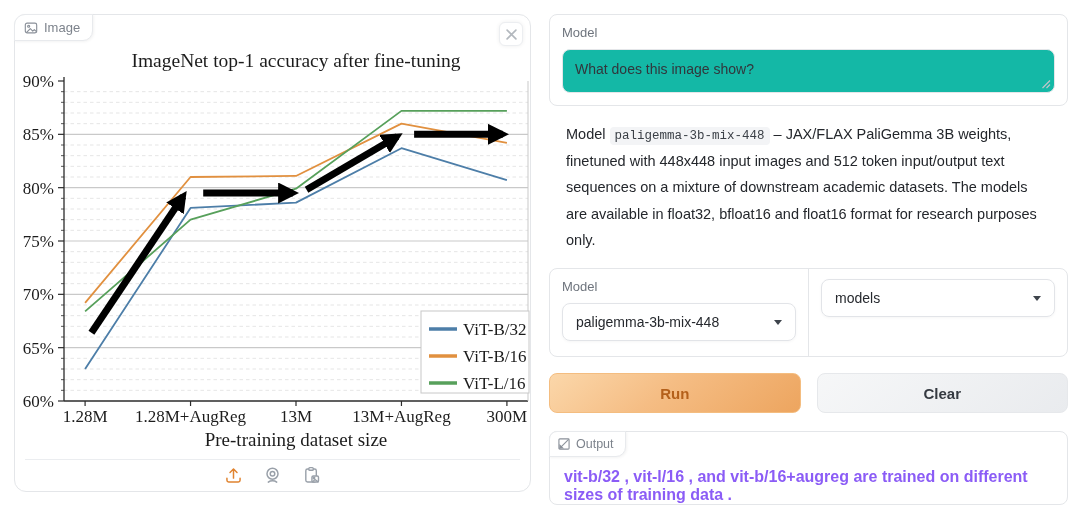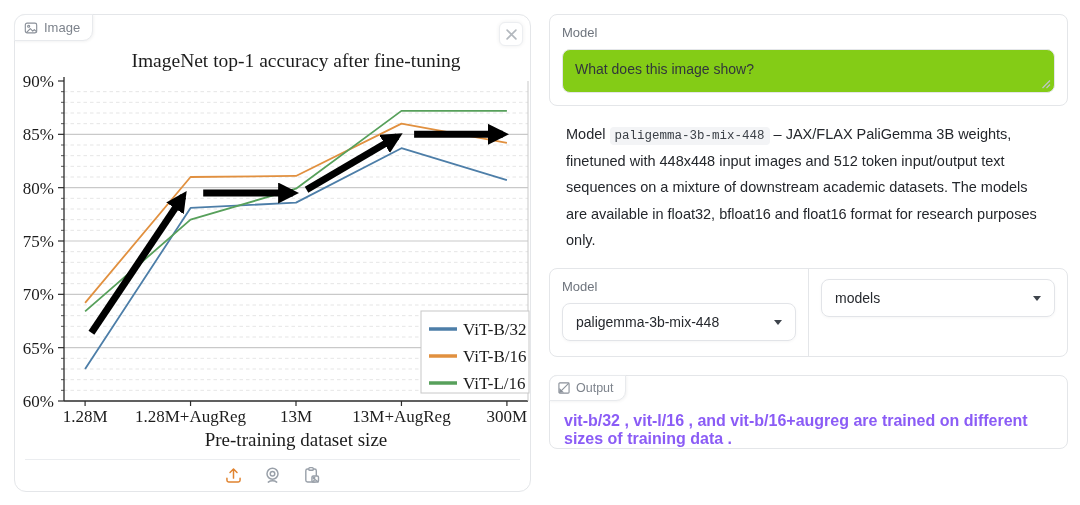--- a/index.html
+++ b/index.html
@@ -33,21 +33,21 @@
     border-top:1px solid #ebedf0;
     display:flex; align-items:center; justify-content:center; gap:18px;
   }
   .footer-icon { width:21px; height:21px; color:#99a0a9; cursor:pointer; }
   .footer-icon.upload { color:#e0832f; }
 
   
   .right-col { position:absolute; left:549px; top:14px; width:519px; }
   .group { border:1px solid #e4e6e9; border-radius:8px; background:#fff; padding:10px 12px 12px; }
   .field-label { font-size:13px; color:#6e747d; margin-bottom:9px; }
-  .textbox { position:relative; border:1px solid #e4e6e9; border-radius:8px; background:#84cc16; }
+  .textbox { position:relative; border:1px solid #e4e6e9; border-radius:8px; background:#14b8a6; }
   .textbox textarea {
     display:block; width:100%; height:42px; border:none; outline:none; resize:none;
     background:transparent; padding:11px 12px;
     font-family:"Liberation Sans","DejaVu Sans",sans-serif; font-size:14px; color:#32363c;
   }
   .resize-handle { position:absolute; right:3px; bottom:3px; }
 
   .description { margin:15px 17px 0; font-size:14.5px; line-height:1.82; color:#24272c; }
   .description code {
     font-family:"Liberation Mono","DejaVu Sans Mono",monospace; font-size:12.5px;
@@ -246,20 +246,24 @@
       </div>
     </div>
     <div class="select-cell">
       <div class="select-box">
         <span>models</span>
         <span class="caret"></span>
       </div>
     </div>
   </div>
 
+  <div class="buttons-row">
+    <button class="btn btn-run">Run</button>
+    <button class="btn btn-clear">Clear</button>
+  </div>
 
   <div class="output-block">
     <div class="output-tab">
       <svg width="12" height="12" viewBox="0 0 13 13" fill="none" stroke="#8a9099" stroke-width="1.2">
         <rect x="1" y="1" width="11" height="11" rx="1"></rect>
         <path d="M1.5 11.5 L11.5 1.5"></path>
         <path d="M1.5 11.5 L6.5 11.5 L1.5 6.5 Z" fill="#8a9099" stroke="none"></path>
       </svg>
       <span>Output</span>
     </div>

